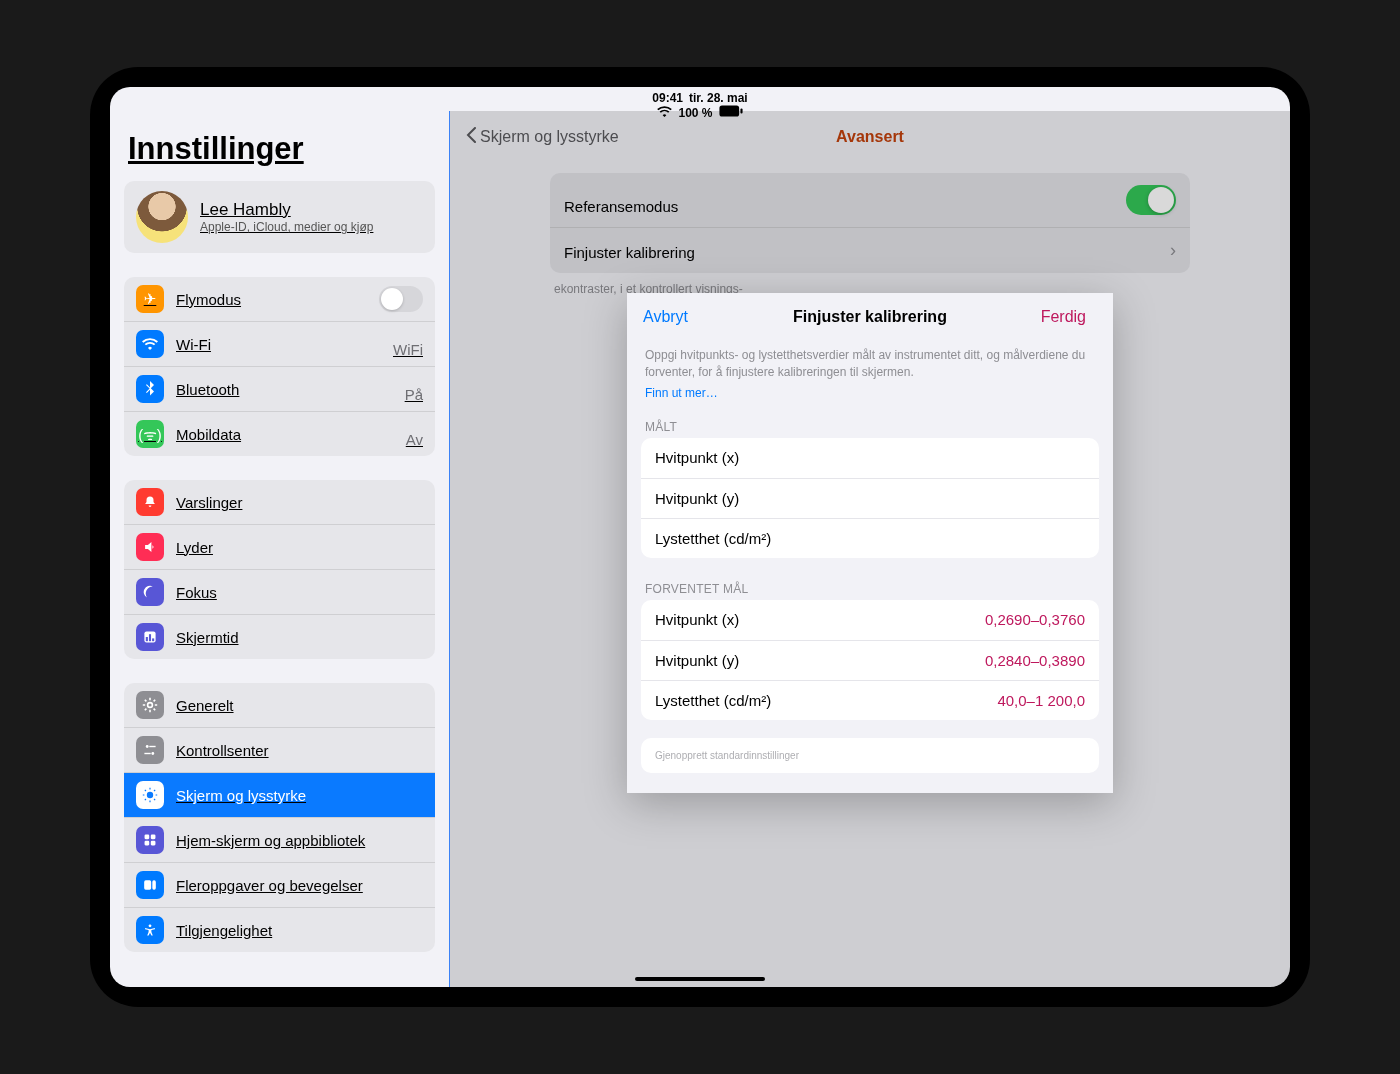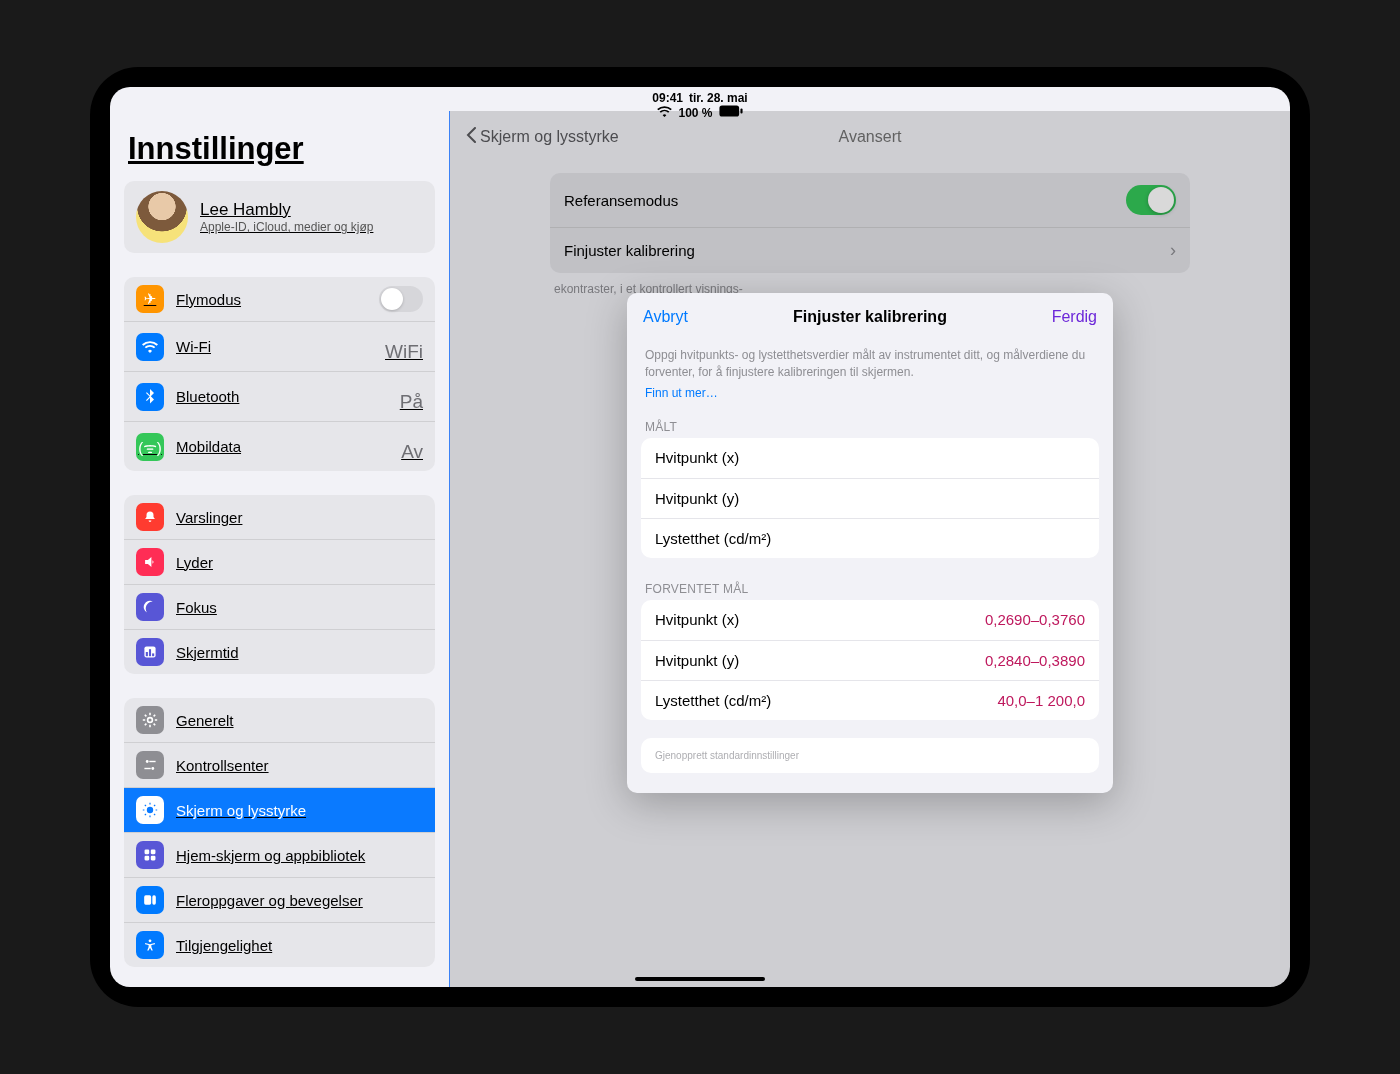--- a/index.html
+++ b/index.html
@@ -90,21 +90,21 @@
 }
 .row:first-child { border-top: none; }
 .icon {
   width: 28px; height: 28px;
   border-radius: 7px;
   display: flex; align-items: center; justify-content: center;
   color: #fff; font-size: 15px;
   flex: none;
 }
 .row-label { font-size: 15px; flex: 1; }
-.row-value { font-size: 19px; color: #6e6e73; margin-top: 11px; }
+.row-value { font-size: 15px; color: #6e6e73; margin-top: 11px; }
 
 .row.selected { background: #0a7aff; }
 .row.selected .row-label { color: #fff; }
 .row.selected .icon { color: #fff !important; }
 
 .toggle-mini {
   width: 44px; height: 26px;
   background: #d6d6da; border-radius: 14px; position: relative;
 }
 .toggle-mini::after {
@@ -139,30 +139,30 @@
   display: flex;
   align-items: center;
   justify-content: center;
   position: relative;
 }
 .back-btn {
   position: absolute; left: 16px; top: 50%; transform: translateY(-50%);
   display: flex; align-items: center; gap: 4px;
   font-size: 16px; color: #5a5a5e;
 }
-.content-title { font-size: 16px; font-weight: 400; color: #737373; }
+.content-title { font-size: 16px; font-weight: 700; color: #c2410c; }
 
 .settings-group {
   margin: 10px 100px 0 100px;
   background: #e3e3e8;
   border-radius: 10px;
   overflow: hidden;
 }
 .settings-row {
-  display: flex; align-items: center; padding: 12px 14px;
+  display: flex; align-items: flex-end; padding: 12px 14px;
   border-top: 1px solid #cfcfd2;
   min-height: 44px;
 }
 .settings-row:first-child { border-top: none; }
 .settings-label { font-size: 15px; flex: 1; }
 .toggle-on {
   width: 50px; height: 30px; border-radius: 16px; background: #34c759; position: relative;
 }
 .toggle-on::after {
   content:""; position:absolute; width:26px; height:26px; border-radius:50%; background:#fff;
@@ -179,31 +179,31 @@
 }
 
 
 .sheet {
   position: absolute;
   width: 486px;
   left: 50%;
   top: 182px;
   transform: translateX(-50%);
   background: #f2f2f7;
-  border-radius: 10px;
+  border-radius: 0;
   box-shadow: 0 10px 40px rgba(0,0,0,.25);
   padding-bottom: 20px;
   z-index: 5;
 }
 .sheet-nav {
   height: 48px; display: flex; align-items: center; justify-content: center;
   position: relative; padding: 0 16px;
 }
 .sheet-cancel { position: absolute; left: 16px; color: #007aff; font-size: 16px; }
-.sheet-done   { position: absolute; right: 16px; color: #6d28d9; font-size: 16px; }
+.sheet-done   { position: absolute; right: 27px; color: #be185d; font-size: 16px; }
 .sheet-title  { font-size: 16px; font-weight: 600; }
 .sheet-intro  { font-size: 12px; color: #8e8e93; line-height: 1.4; padding: 6px 18px 2px; }
 .sheet-link   { font-size: 12px; color: #007aff; padding: 0 18px 14px; display: inline-block; }
 .sheet-header { font-size: 12px; color: #8e8e93; padding: 6px 18px 4px; letter-spacing: 0.02em; }
 .sheet-group  { margin: 0 14px 18px; background: #fff; border-radius: 10px; overflow: hidden; }
 .sheet-row    { padding: 11px 14px; border-top: 1px solid #e5e5ea; display: flex; font-size: 15px; min-height: 40px; align-items: center; }
 .sheet-row:first-child { border-top: none; }
 .sheet-row .lbl { flex: 1; }
 .sheet-row .ph  { color: #be185d; }
 .sheet-reset { margin: 12px 14px 0; background: #fff; border-radius: 10px; padding: 12px 14px; font-size: 10px; color: #aeaeb2; }

